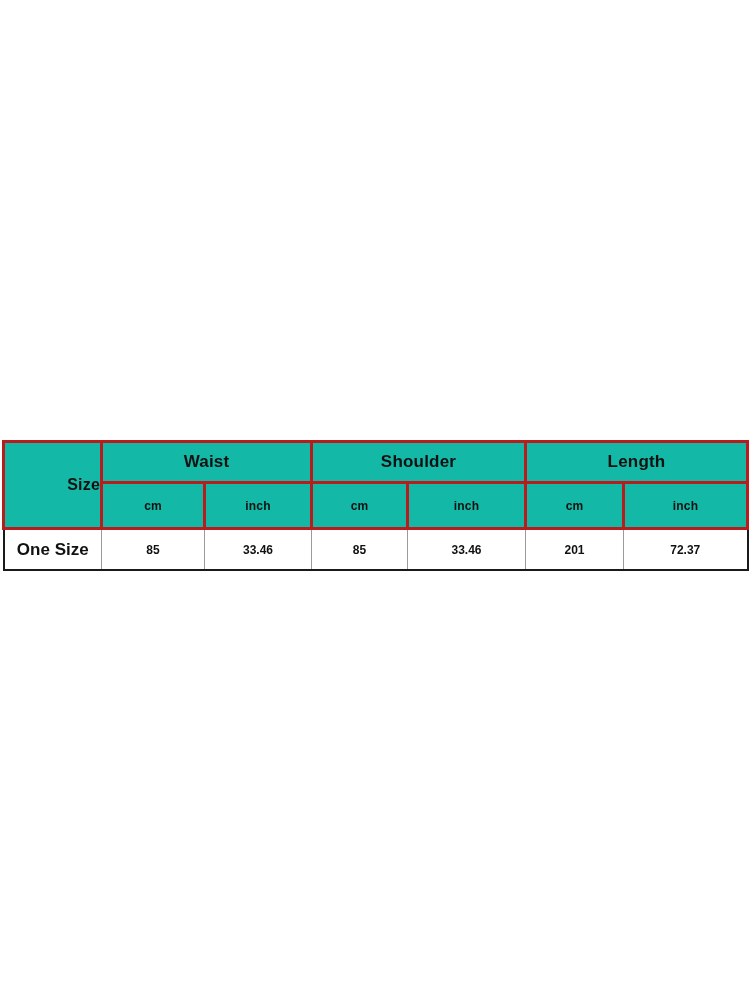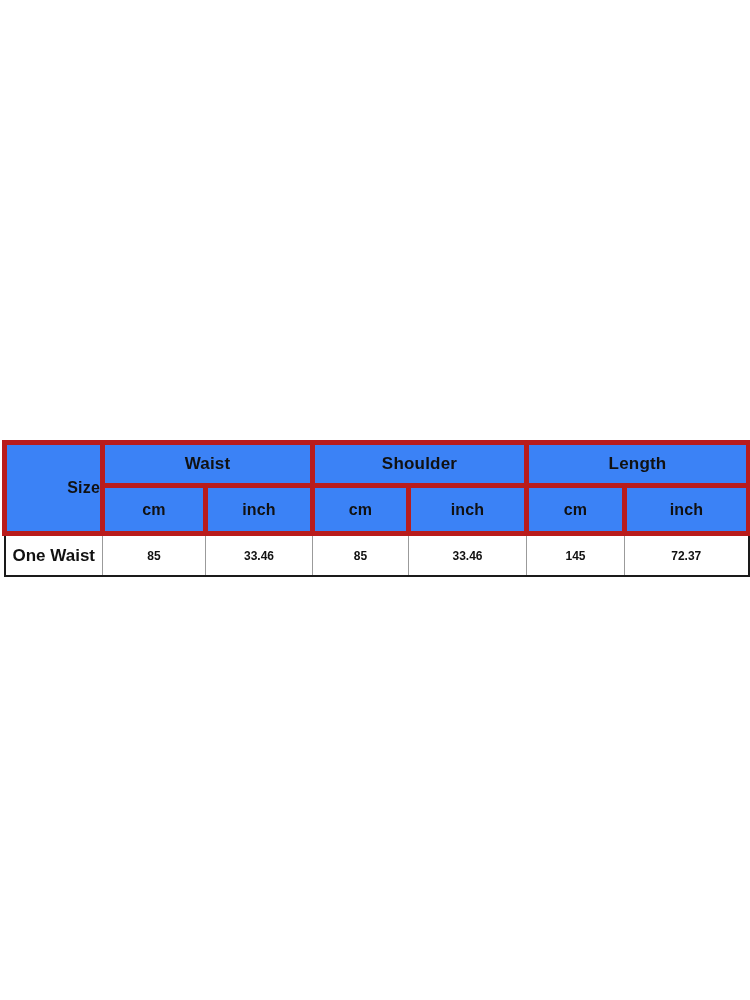--- a/index.html
+++ b/index.html
@@ -48,32 +48,32 @@
     margin: 0;
     text-align: center;
     vertical-align: middle;
     font-weight: bold;
     color: #111111;
     font-family: "Liberation Sans", sans-serif;
   }
 
   
   .hcell {
-    background: #3b82f6;
-    border: 5px solid #b91c1c;
+    background: #14b8a6;
+    border: 3px solid #b91c1c;
     font-size: 17px;
     letter-spacing: 0.2px;
   }
   .hcell.group {
     height: 38px;
     font-size: 17px;
   }
   .hcell.unit {
     height: 43px;
-    font-size: 16px;
+    font-size: 12px;
   }
   .hcell.size-head {
     height: 81px;
     font-size: 16px;
     border-right: 1px solid #a9682c;
     text-align: right;
   }
 
   
   .dcell {
@@ -128,25 +128,25 @@
           <th class="hcell unit">cm</th>
           <th class="hcell unit">inch</th>
           <th class="hcell unit">cm</th>
           <th class="hcell unit">inch</th>
           <th class="hcell unit">cm</th>
           <th class="hcell unit">inch</th>
         </tr>
       </thead>
       <tbody>
         <tr>
-          <td class="dcell size-label">One Waist</td>
+          <td class="dcell size-label">One Size</td>
           <td class="dcell">85</td>
           <td class="dcell">33.46</td>
           <td class="dcell">85</td>
           <td class="dcell">33.46</td>
-          <td class="dcell">145</td>
+          <td class="dcell">201</td>
           <td class="dcell">72.37</td>
         </tr>
       </tbody>
     </table>
   </div>
 
 </div>
 
 </body></html>

